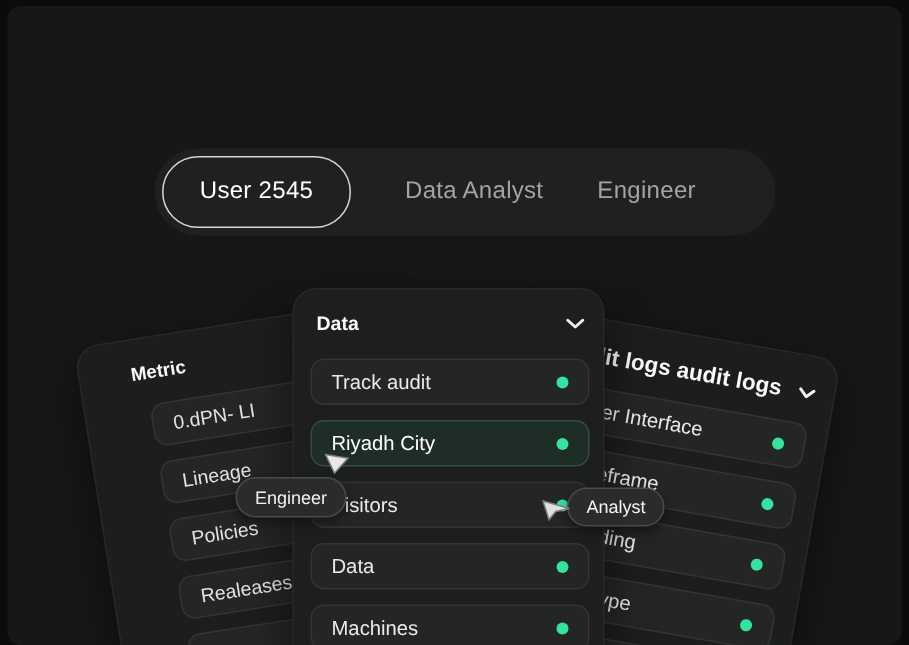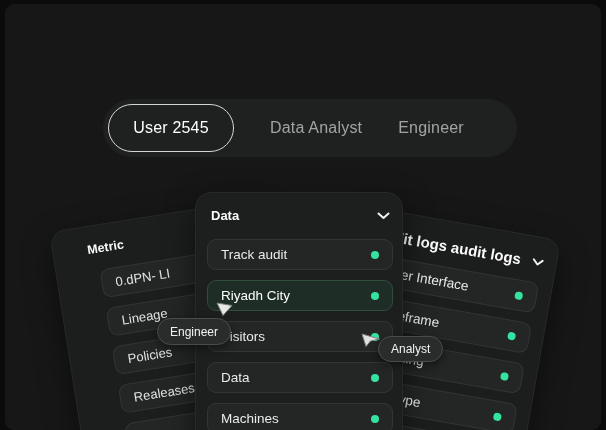--- a/index.html
+++ b/index.html
@@ -67,21 +67,21 @@
   .chev{flex:none;display:block;}
 
   
   .tag{
     position:absolute;z-index:8;height:25px;padding:0 12px;border-radius:999px;
     background:#2a2c2c;border:1px solid #4a4c4c;color:#f2f2f2;font-size:12px;
     display:flex;align-items:center;justify-content:center;white-space:nowrap;
     box-shadow:0 3px 8px rgba(0,0,0,.45);
   }
   .tag.engineer{left:152px;top:314px;}
-  .tag.analyst{left:373px;top:332px;height:24px;}
+  .tag.analyst{left:373px;top:321px;height:24px;}
   .cursor{position:absolute;z-index:9;}
   .cursor.engineer{left:210px;top:298px;}
   .cursor.analyst{left:356px;top:326px;}
 </style>
 </head>
 <body>
 
 <div class="stage">
 
   <div class="switcher">

